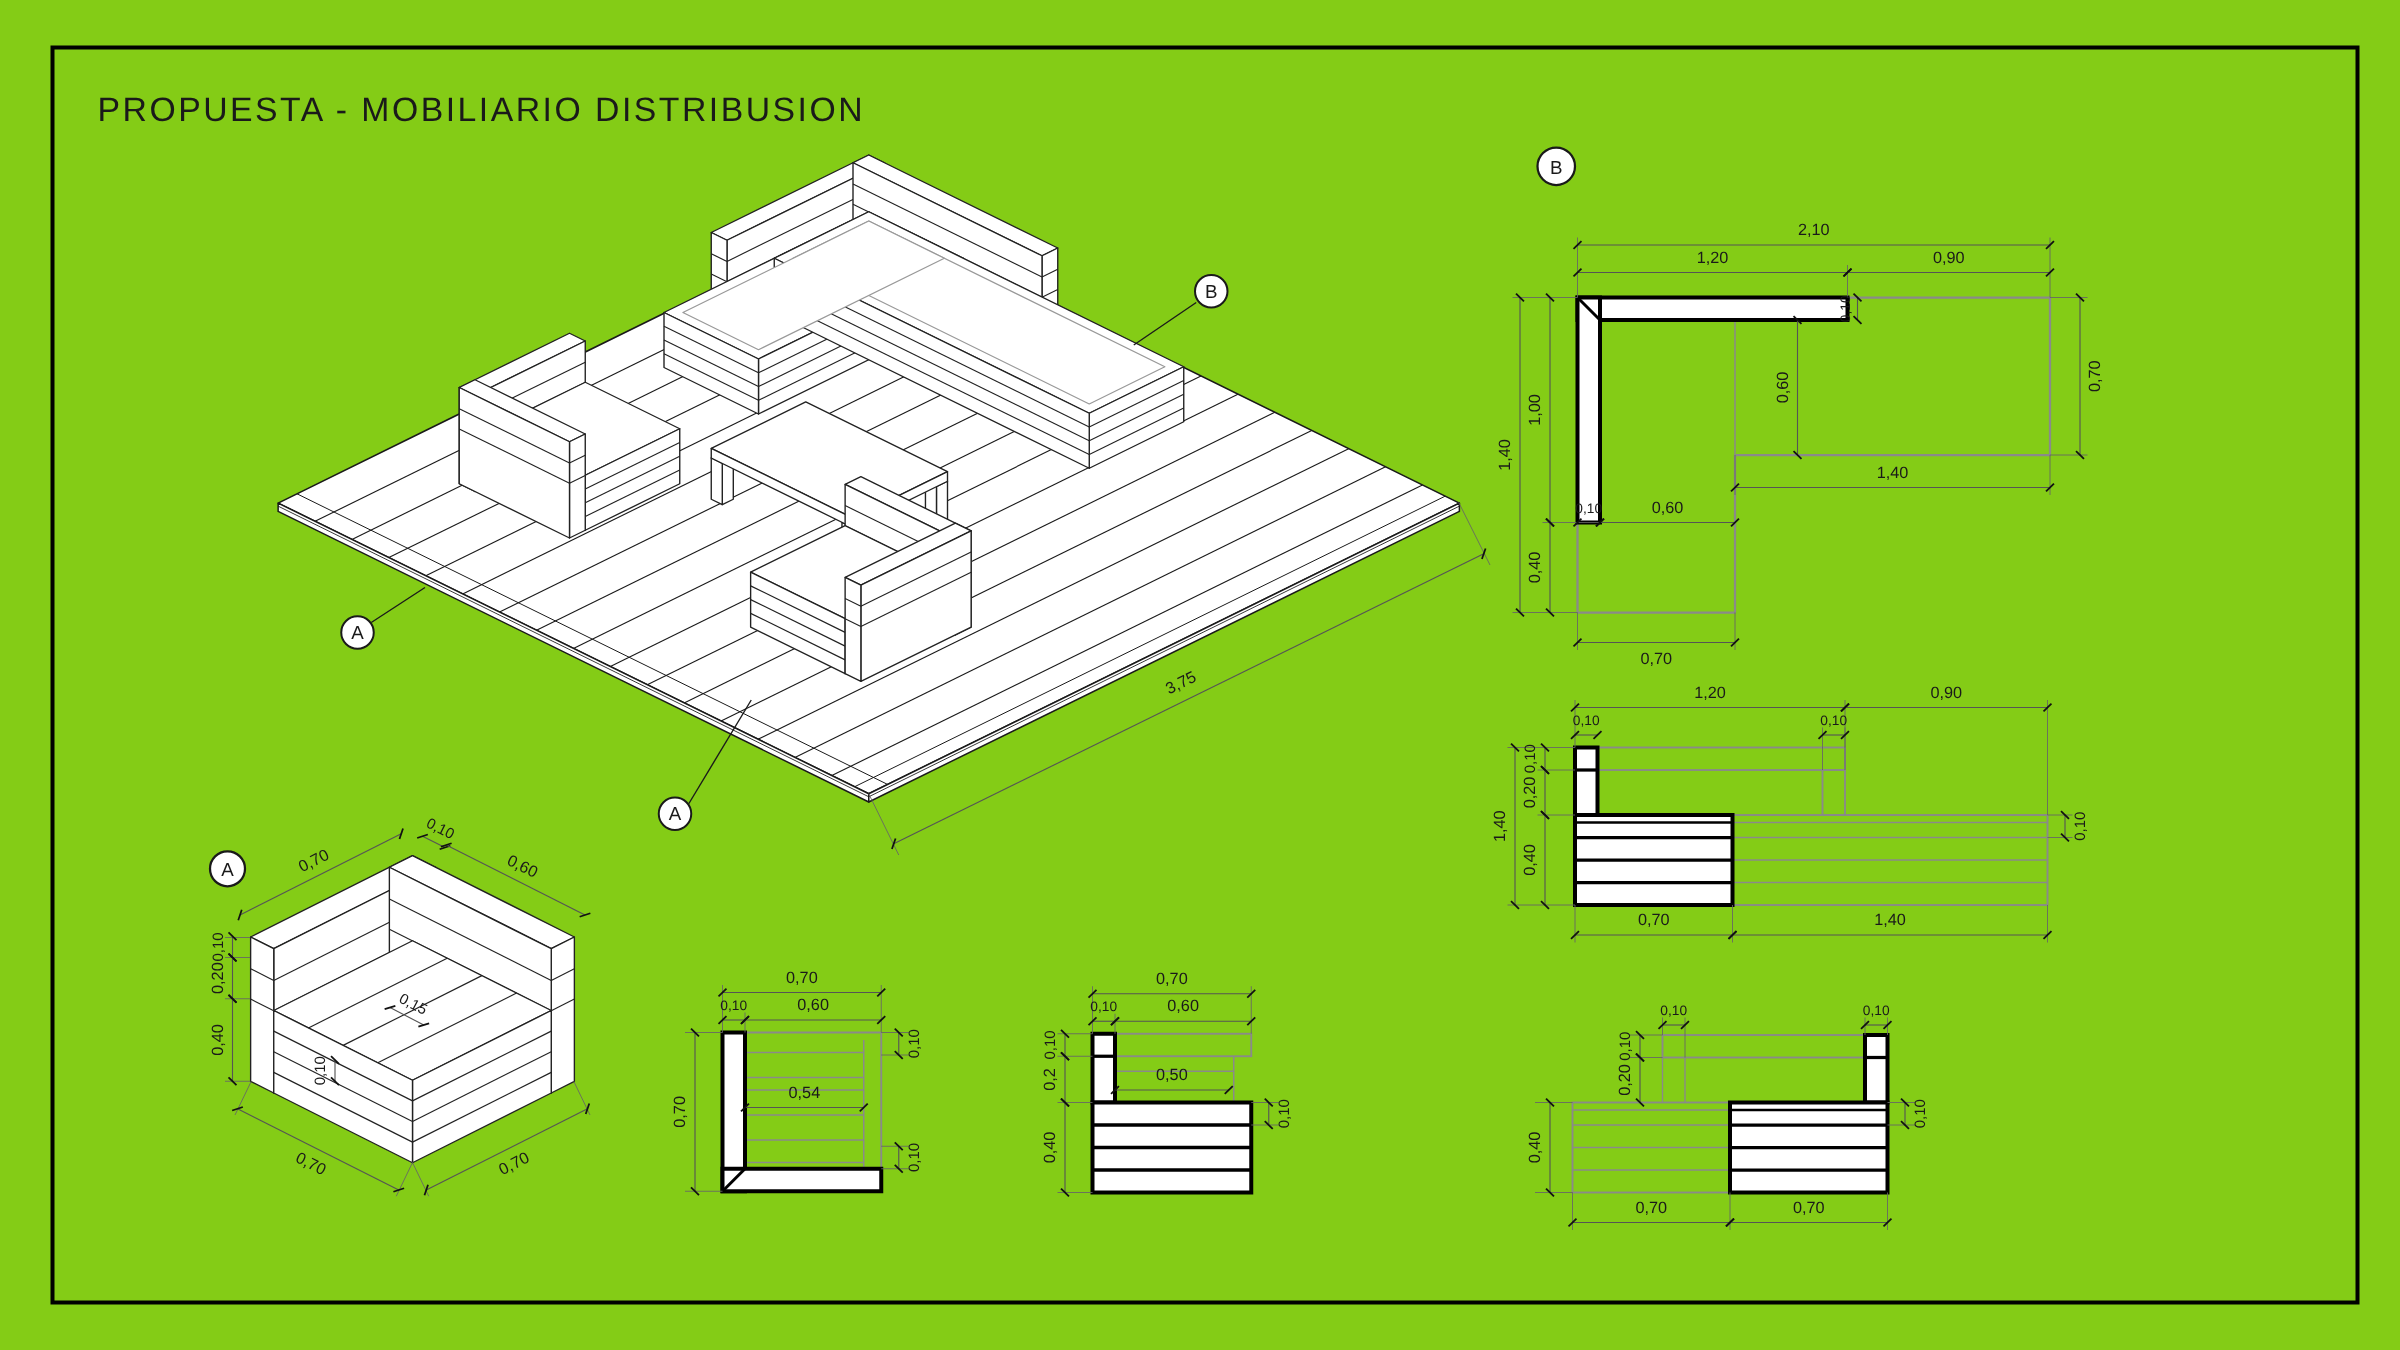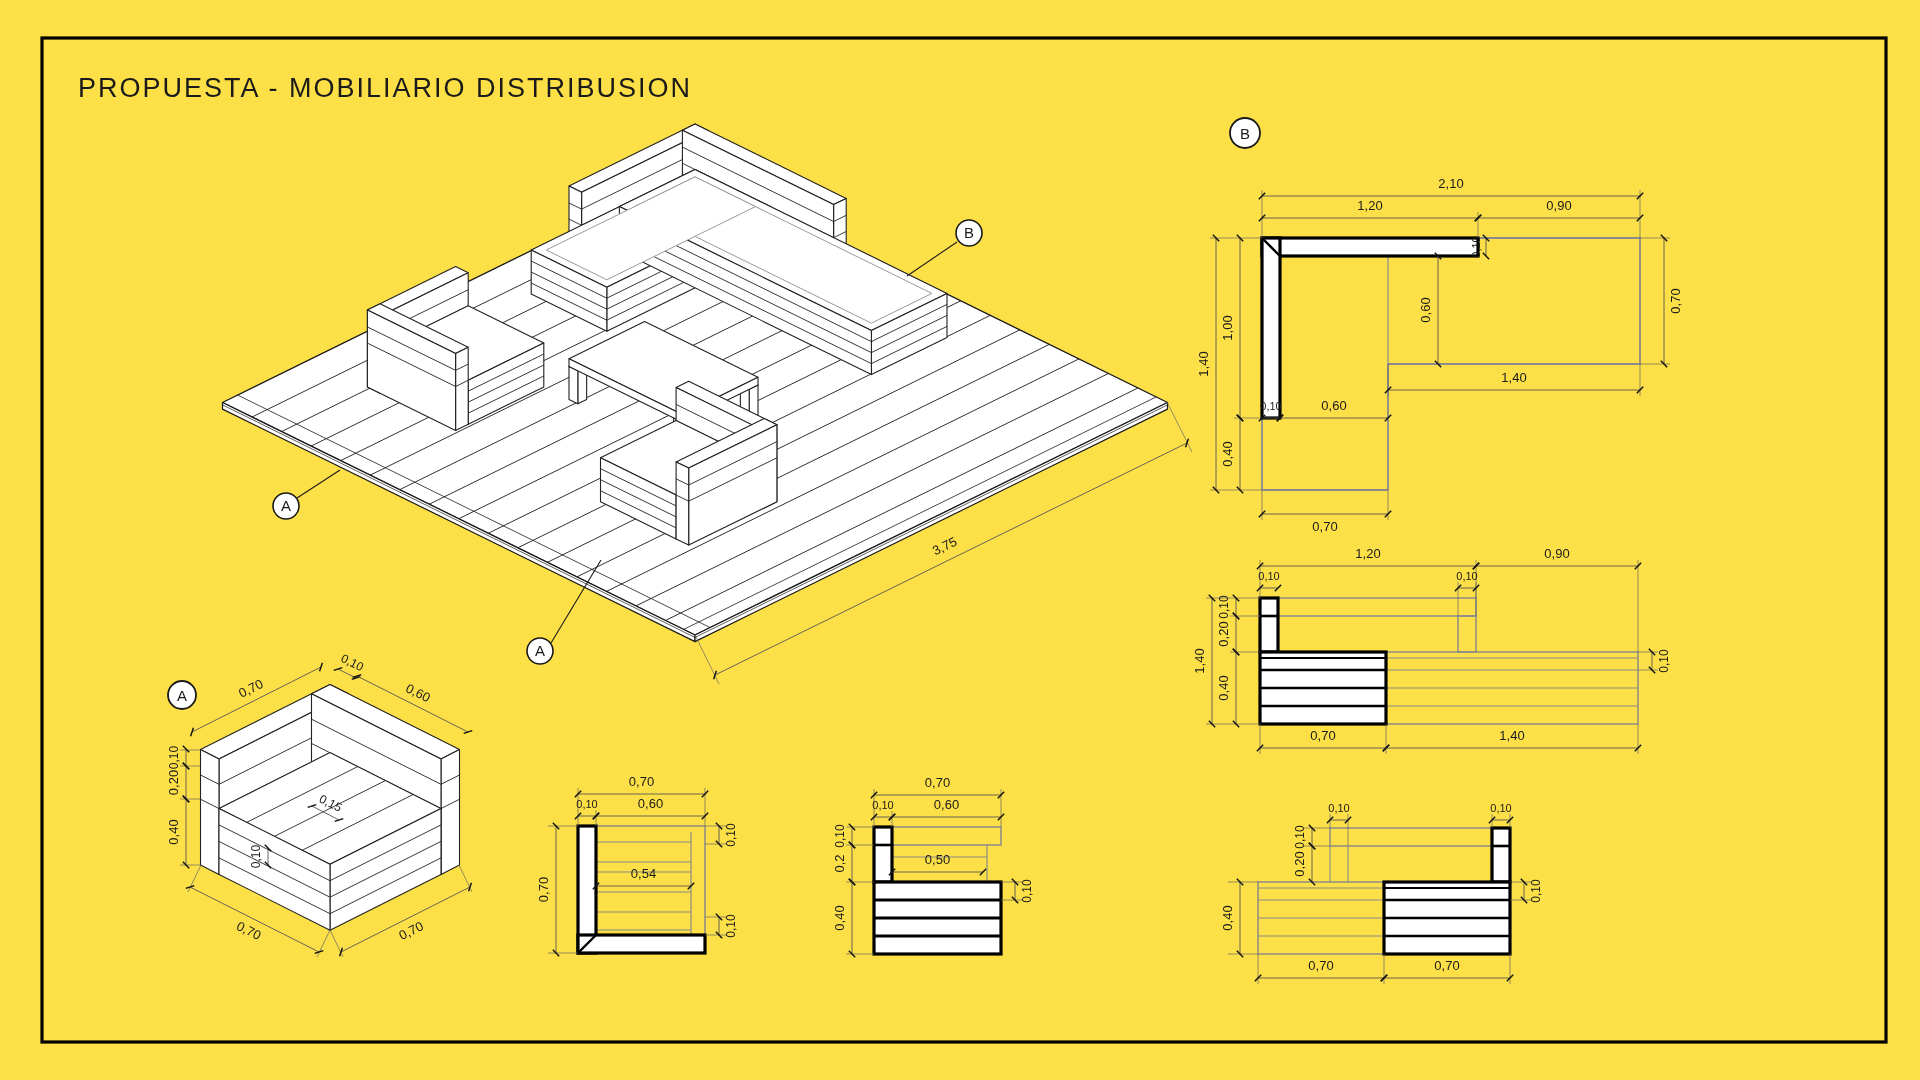--- a/index.html
+++ b/index.html
@@ -1,16 +1,16 @@
 <!DOCTYPE html>
 <html><head>
 <meta charset="utf-8">
 <style>
   html,body{margin:0;padding:0;background:#fff;}
-  .sheet{position:relative;width:1920px;height:1080px;background:#fde047;overflow:hidden;
+  .sheet{position:relative;width:1920px;height:1080px;background:#84cc16;overflow:hidden;
          font-family:"Liberation Sans",sans-serif;}
   svg{position:absolute;left:0;top:0;}
   text{font-family:"Liberation Sans",sans-serif;fill:#1a1a1a;}
   .title{font-size:27px;letter-spacing:2px;fill:#1a1a1a;}
   .callout-letter{font-size:15px;text-anchor:middle;}
 </style>
 </head>
 <body>
 
 <div class="sheet">

